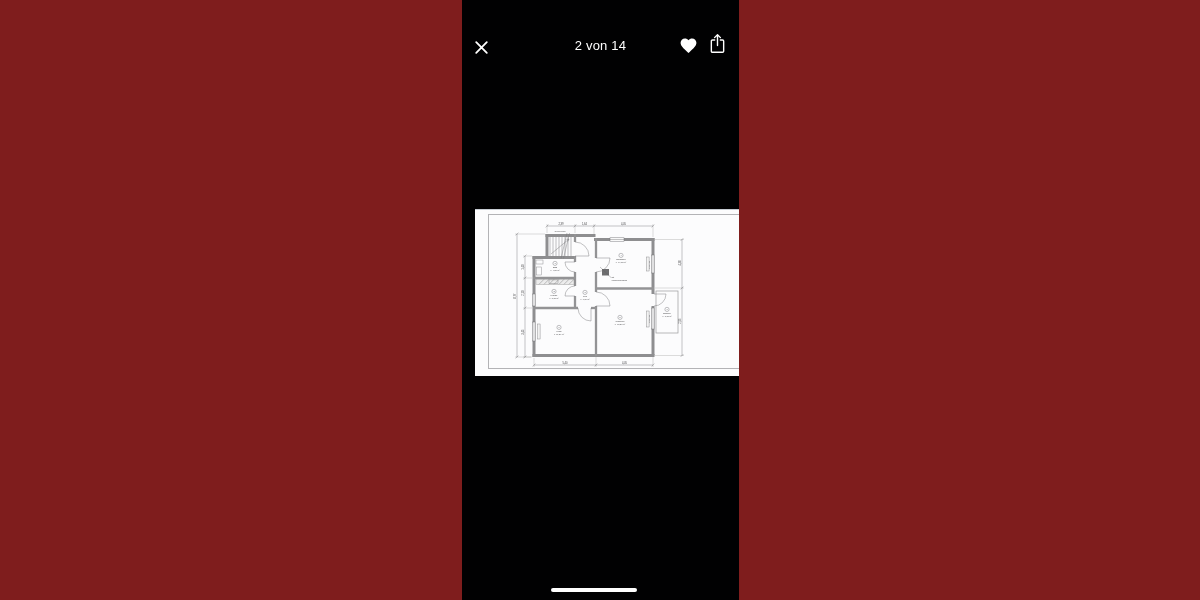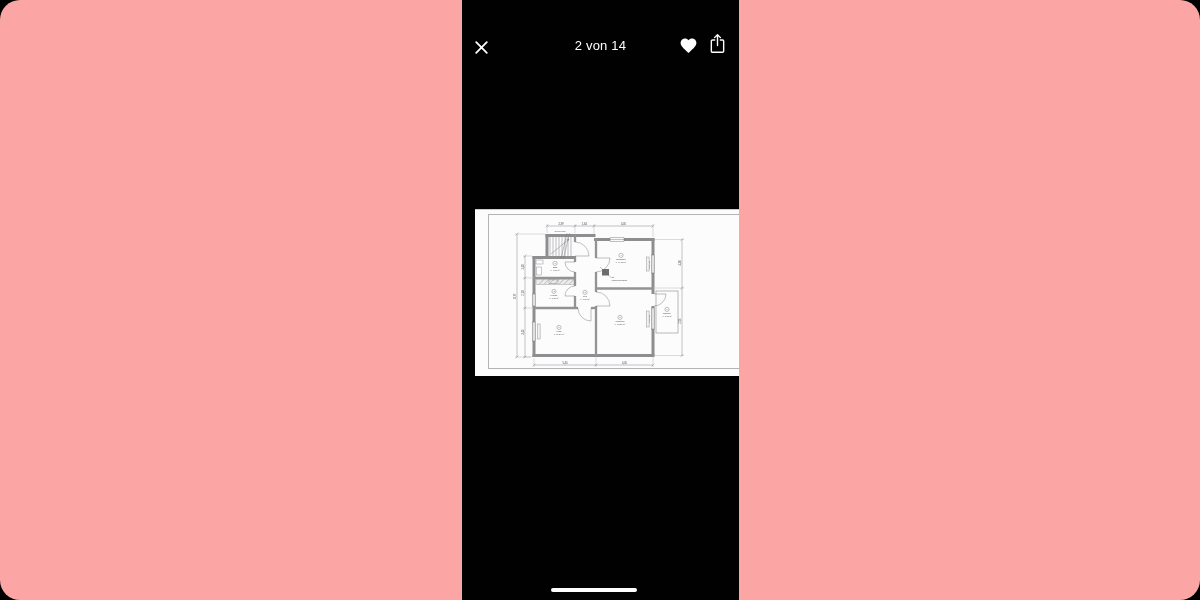--- a/index.html
+++ b/index.html
@@ -1,17 +1,17 @@
 <!DOCTYPE html>
 <html><head>
 <meta charset="utf-8">
 <style>
   html,body{margin:0;padding:0;background:#000;}
   body{width:1200px;height:600px;overflow:hidden;font-family:"Liberation Sans",sans-serif;-webkit-font-smoothing:antialiased;}
-  .stage{position:relative;width:1200px;height:600px;background:#fca5a5;border-radius:20px;}
+  .stage{position:relative;width:1200px;height:600px;background:#7f1d1d;}
   .phone{position:absolute;left:462px;top:0;width:277px;height:600px;background:#010102;overflow:hidden;}
   
   .topbar{position:absolute;left:0;top:0;width:277px;height:90px;}
   .icon-btn{position:absolute;display:flex;align-items:center;justify-content:center;background:transparent;border:none;padding:0;cursor:pointer;}
   .close-btn{left:9px;top:37px;width:20px;height:20px;}
   .counter{position:absolute;left:0;right:0;top:38px;text-align:center;color:#fff;font-size:13px;letter-spacing:.2px;}
   .heart-btn{left:217px;top:35px;width:19px;height:19px;}
   .share-btn{left:247px;top:33px;width:17px;height:21px;}
   
   .photo{position:absolute;left:13px;top:209px;width:264px;height:166px;background:#fcfcfd;overflow:hidden;border-top:1px solid #c7ccd3;}

